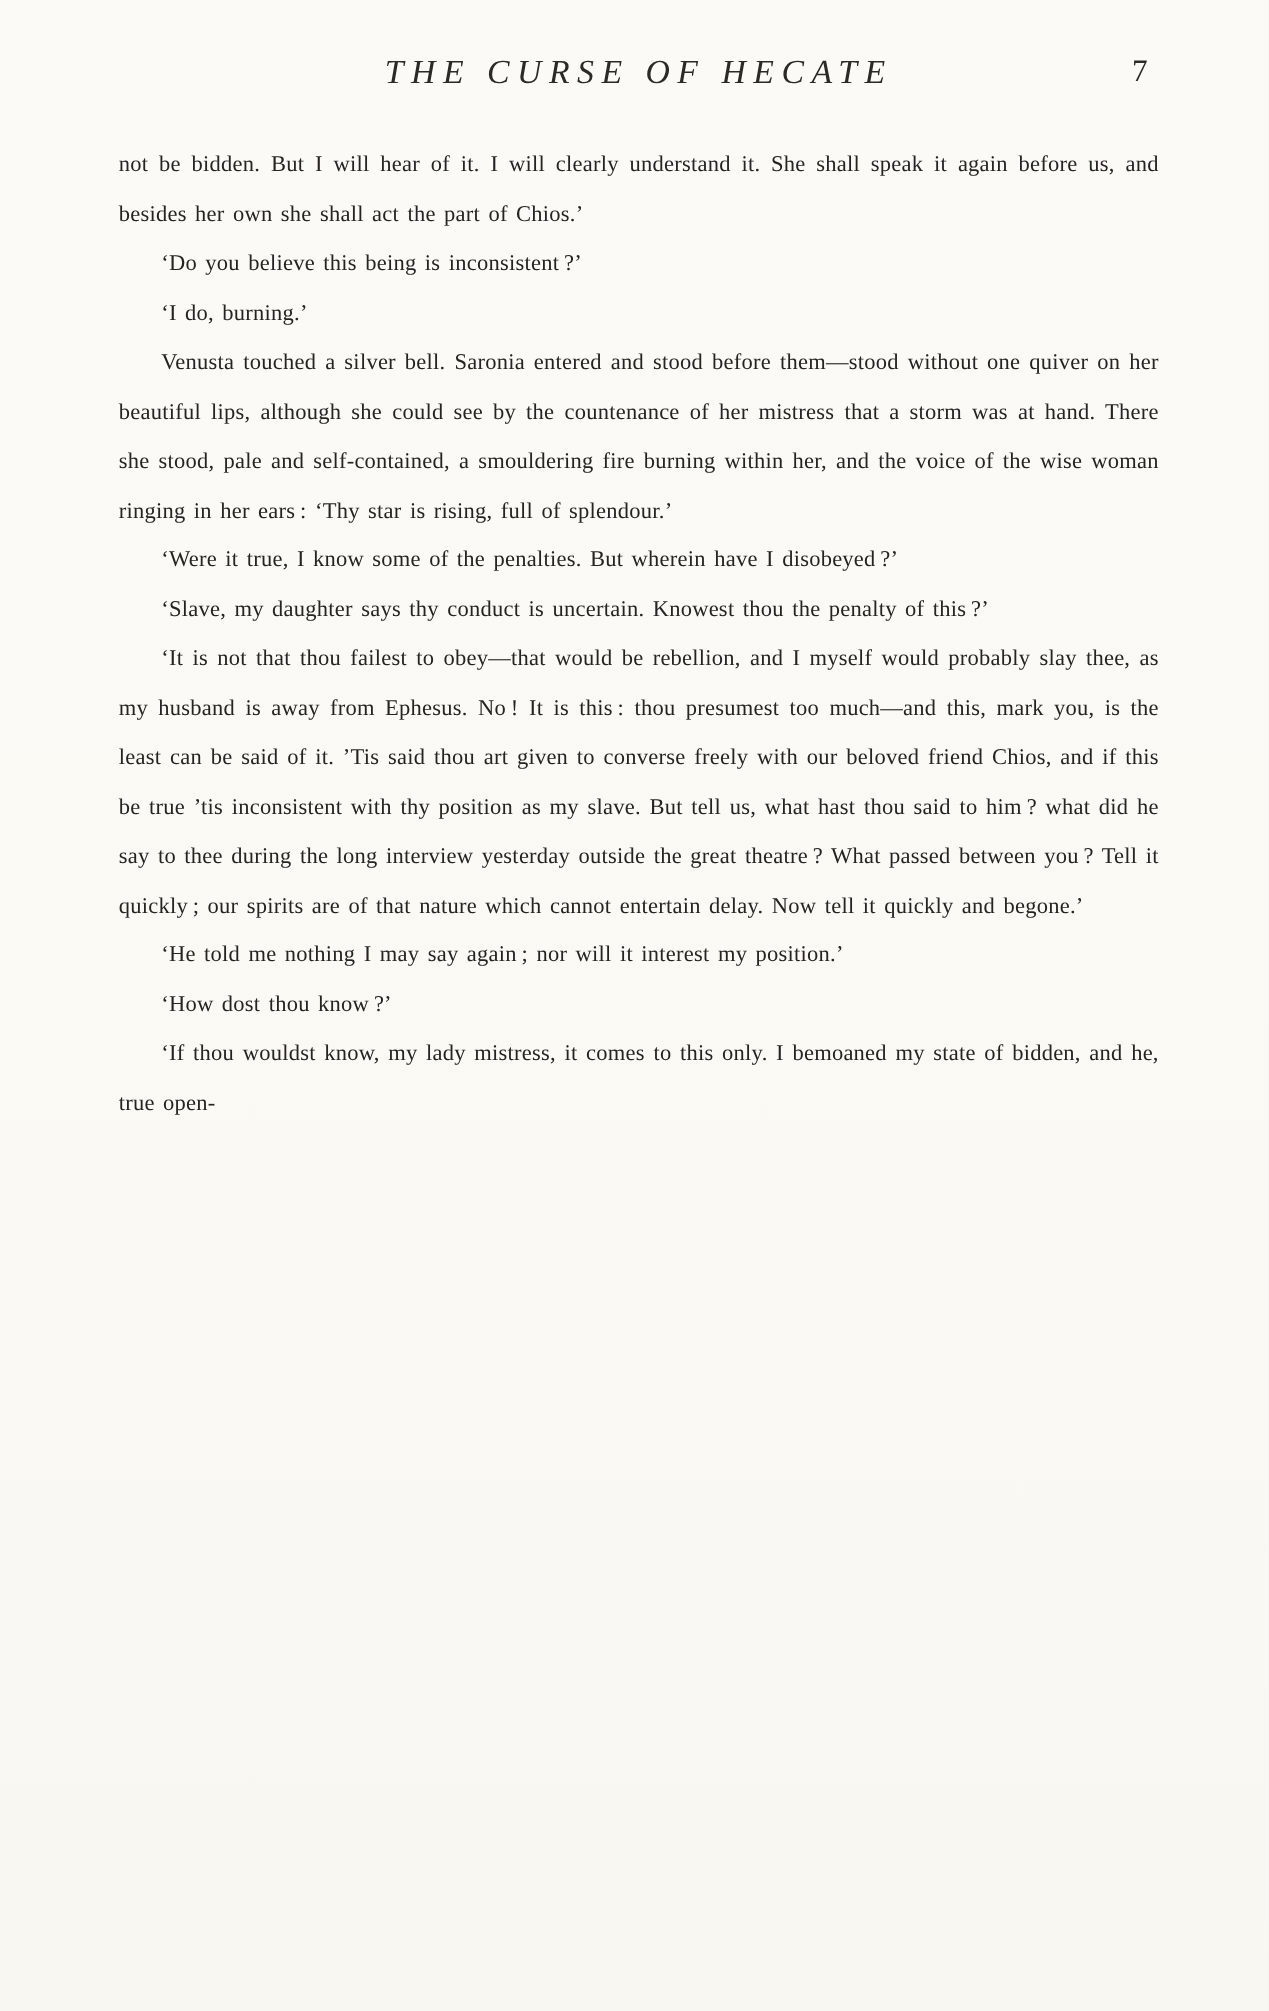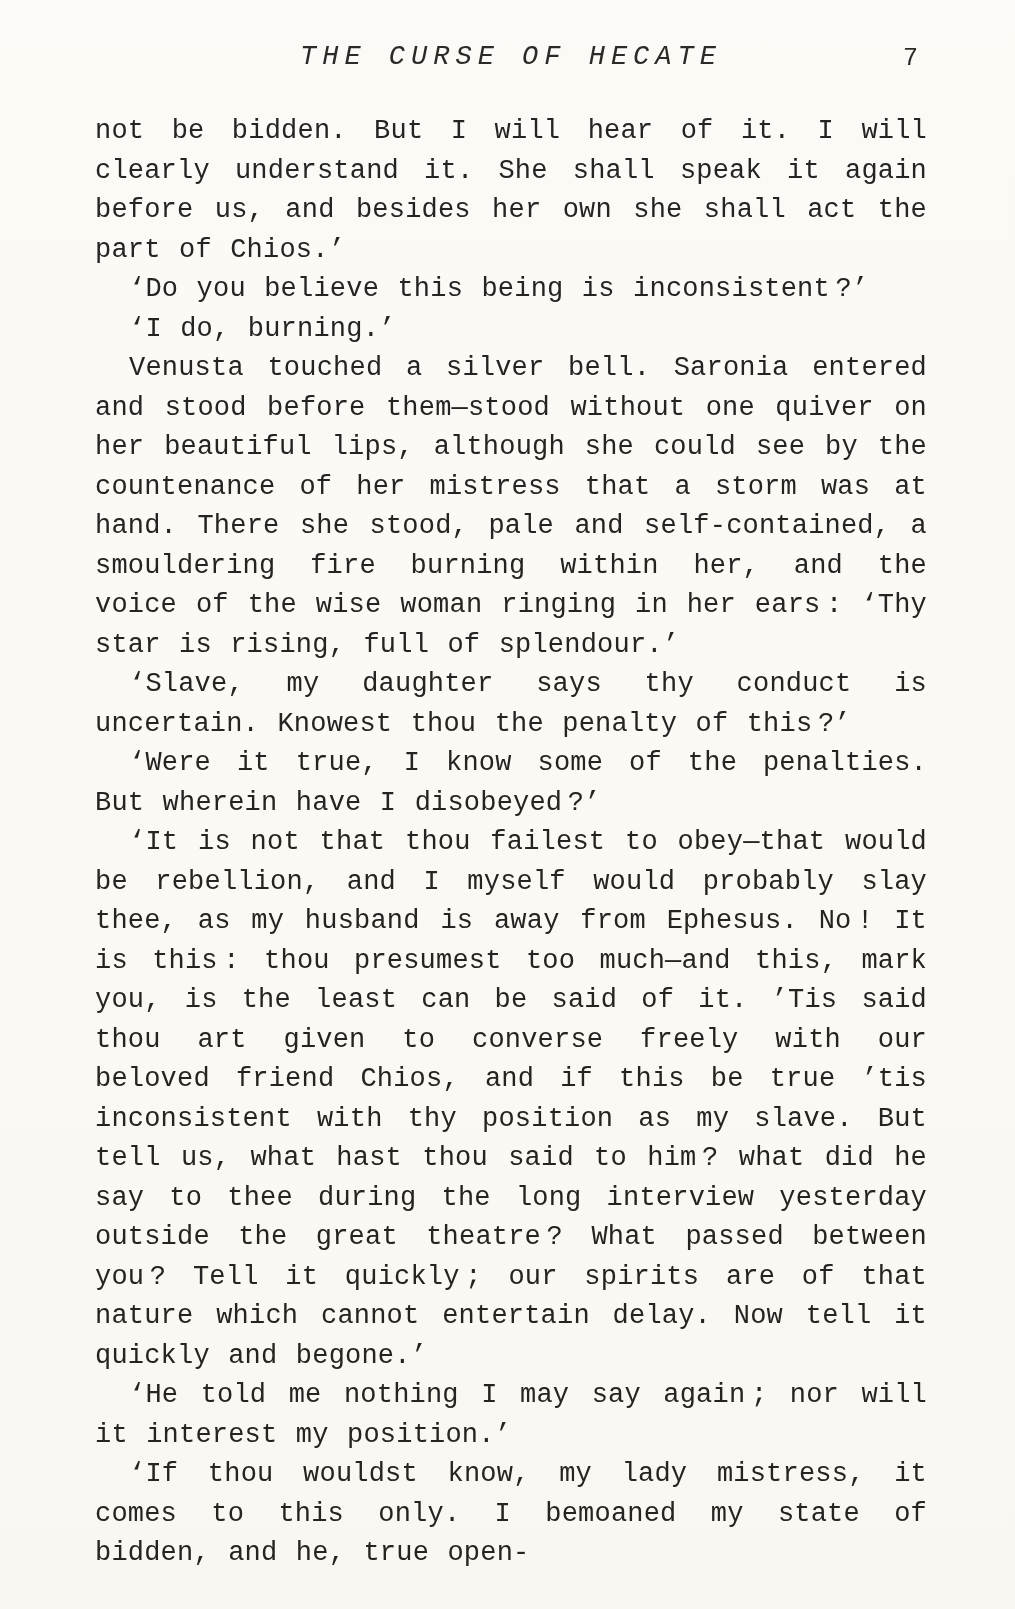--- a/index.html
+++ b/index.html
@@ -17,21 +17,20 @@
     box-sizing: border-box;
     padding: 42px 88px 40px 95px;
     font-family: "Liberation Serif", "DejaVu Serif", serif;
     color: #262422;
     overflow: hidden;
   }
   .running-head {
     position: relative;
     height: 44px;
     margin-bottom: 26px;
-    font-family: Liberation Mono, monospace;
   }
   .running-title {
     position: absolute;
     left: 0;
     right: 0;
     text-align: center;
     font-style: italic;
     font-size: 27px;
     letter-spacing: 6px;
     color: #2c2a27;
@@ -39,26 +38,25 @@
   }
   .page-number {
     position: absolute;
     right: 6px;
     top: 2px;
     font-size: 25px;
     letter-spacing: 3px;
     color: #2c2a27;
   }
   .text-body {
-    font-size: 27px;
+    font-size: 18px;
     line-height: 39.5px;
     text-align: justify;
     letter-spacing: 0.2px;
     word-spacing: 2px;
-    font-family: Liberation Mono, monospace;
   }
   .text-body p {
     margin: 0;
     text-indent: 34px;
   }
   .text-body p.no-indent {
     text-indent: 0;
   }
 </style>
 </head>
@@ -69,20 +67,21 @@
   <div class="running-head">
     <div class="running-title">THE CURSE OF HECATE</div>
     <div class="page-number">7</div>
   </div>
 
   <div class="text-body">
     <p class="no-indent">not be bidden.  But I will hear of it.  I will clearly understand it.  She shall speak it again before us, and besides her own she shall act the part of Chios.’</p>
     <p>‘Do you believe this being is inconsistent ?’</p>
     <p>‘I do, burning.’</p>
     <p>Venusta touched a silver bell.  Saronia entered and stood before them—stood without one quiver on her beautiful lips, although she could see by the countenance of her mistress that a storm was at hand.  There she stood, pale and self-contained, a smouldering fire burning within her, and the voice of the wise woman ringing in her ears : ‘Thy star is rising, full of splendour.’</p>
+    <p>‘Were it true, I know some of the penalties.  But wherein have I disobeyed ?’</p>
     <p>‘Slave, my daughter says thy conduct is uncertain. Knowest thou the penalty of this ?’</p>
-    <p>‘Were it true, I know some of the penalties.  But wherein have I disobeyed ?’</p>
     <p>‘It is not that thou failest to obey—that would be rebellion, and I myself would probably slay thee, as my husband is away from Ephesus.  No !  It is this : thou presumest too much—and this, mark you, is the least can be said of it.  ’Tis said thou art given to converse freely with our beloved friend Chios, and if this be true ’tis inconsistent with thy position as my slave.  But tell us, what hast thou said to him ? what did he say to thee during the long interview yesterday outside the great theatre ?  What passed between you ?  Tell it quickly ; our spirits are of that nature which cannot entertain delay.  Now tell it quickly and begone.’</p>
     <p>‘He told me nothing I may say again ; nor will it interest my position.’</p>
+    <p>‘How dost thou know ?’</p>
     <p>‘If thou wouldst know, my lady mistress, it comes to this only.  I bemoaned my state of bidden, and he, true open-</p>
   </div>
 
 </div>
 
 </body></html>

